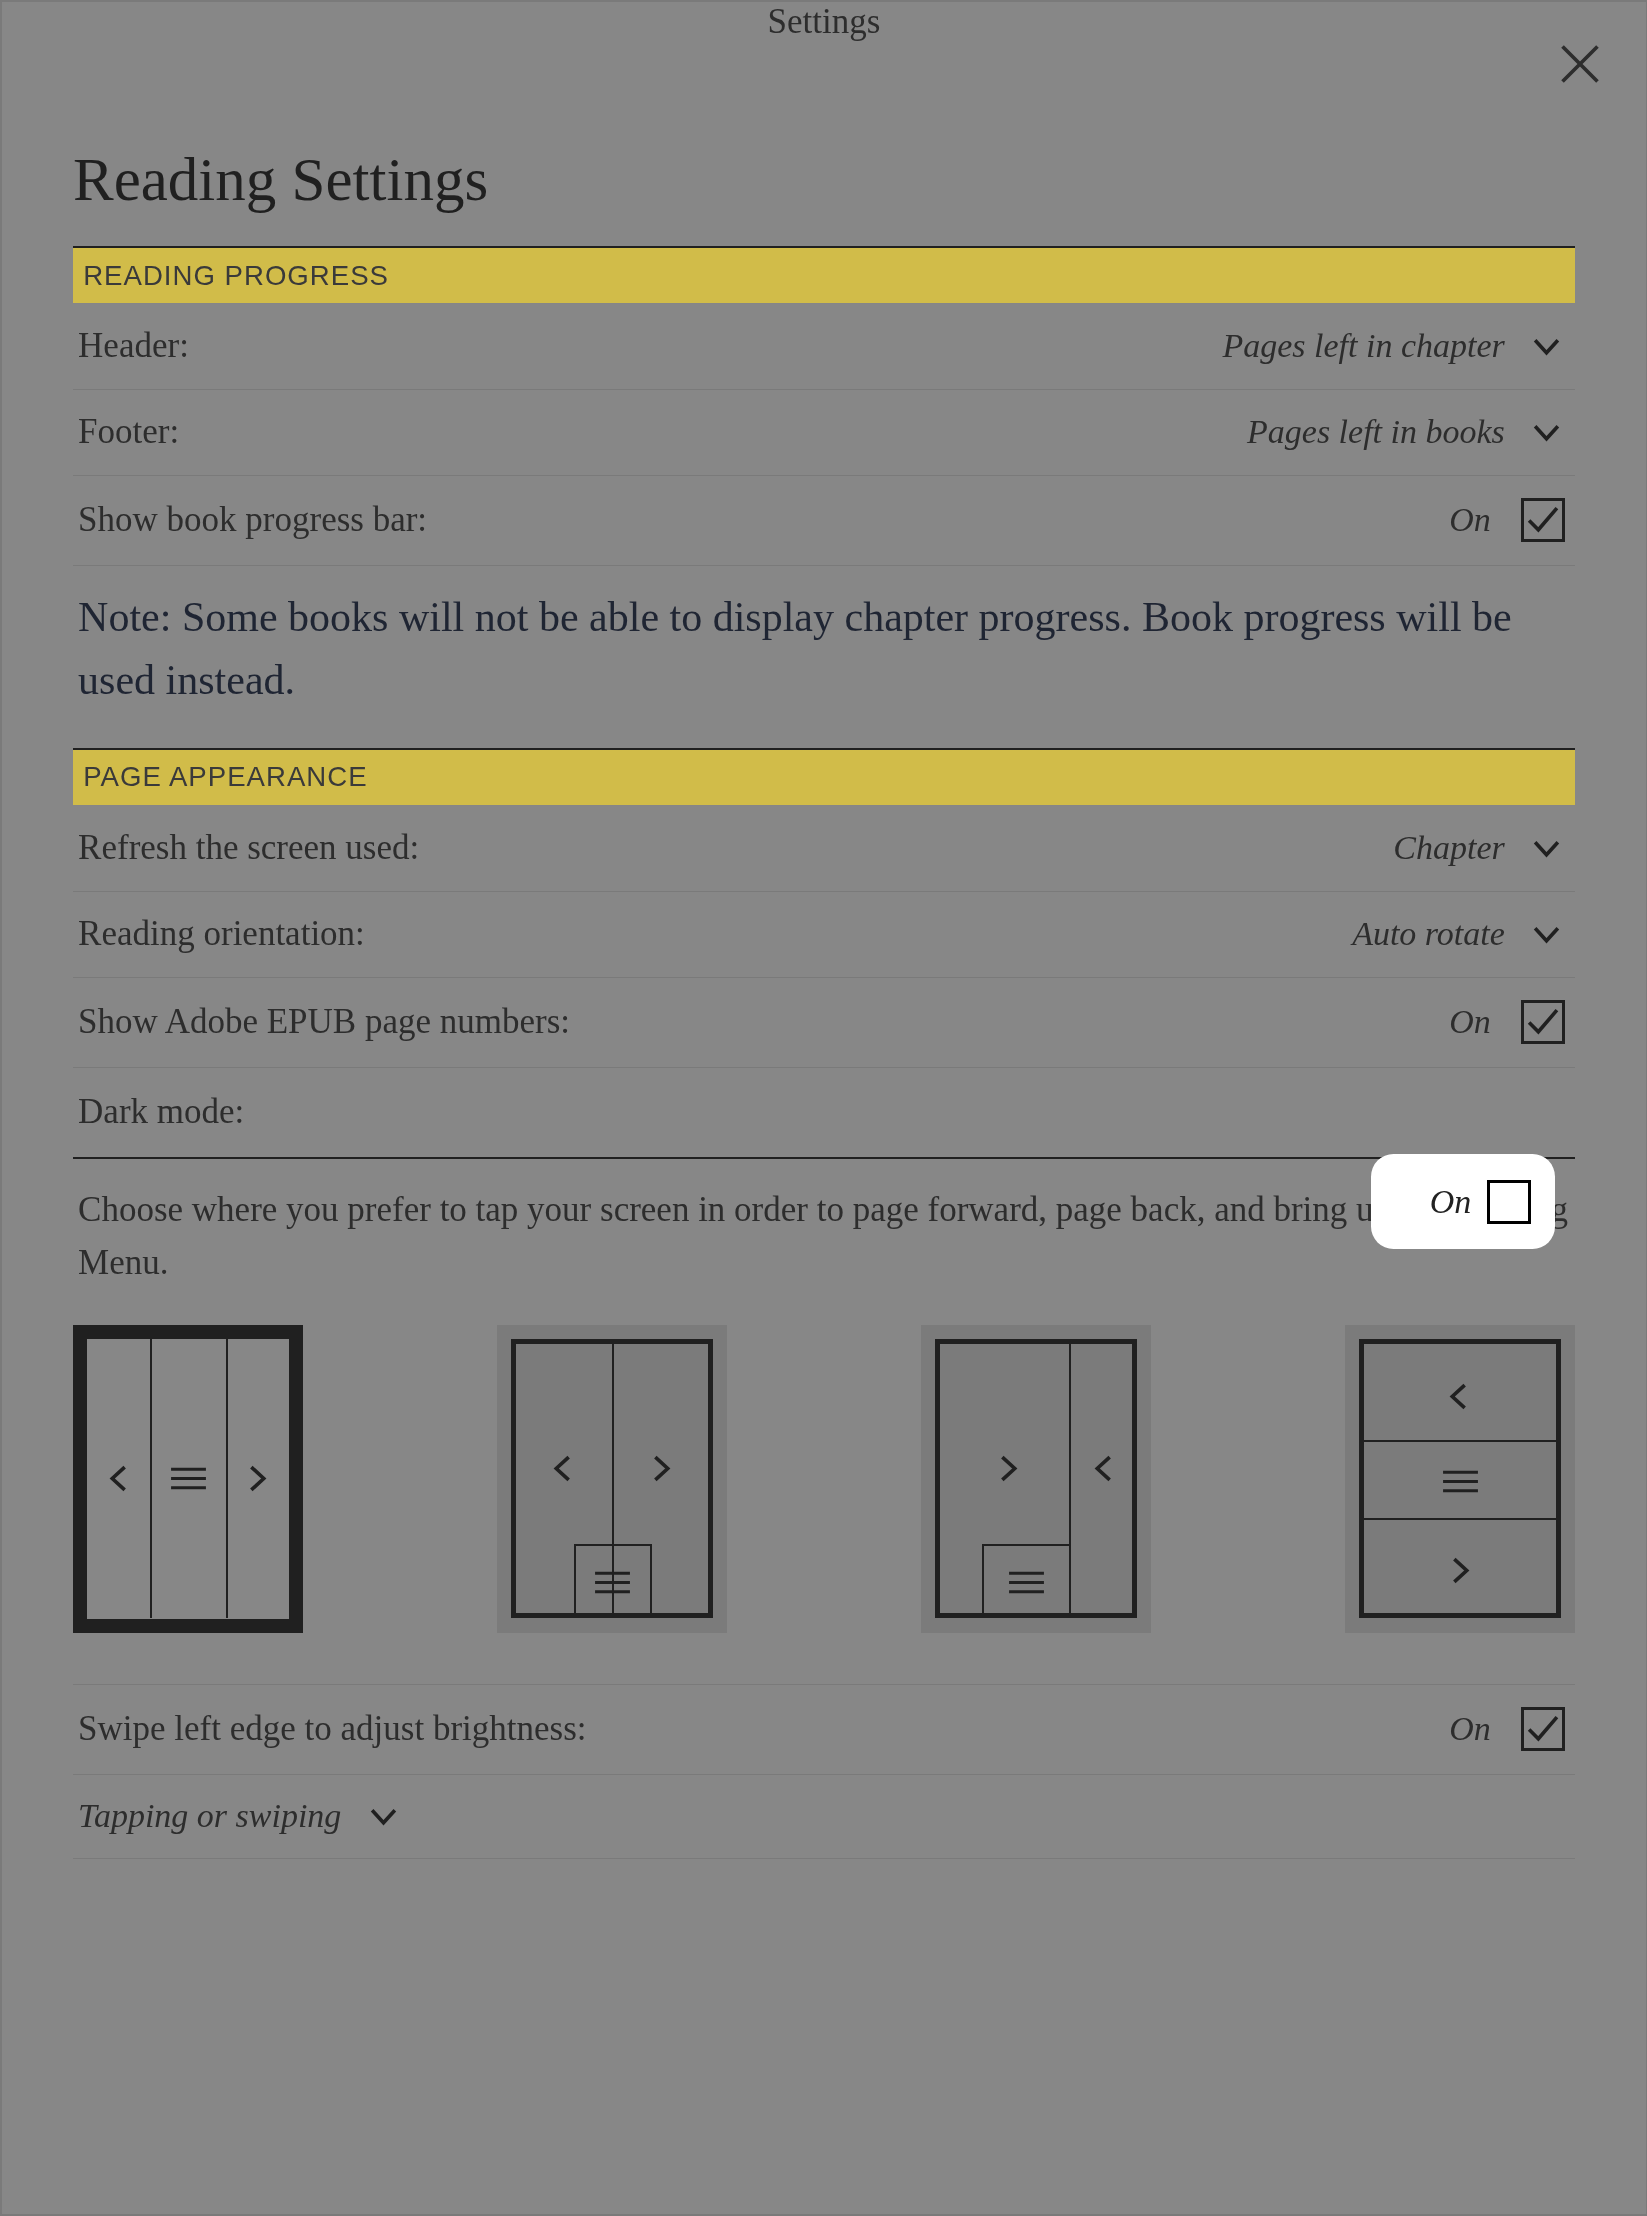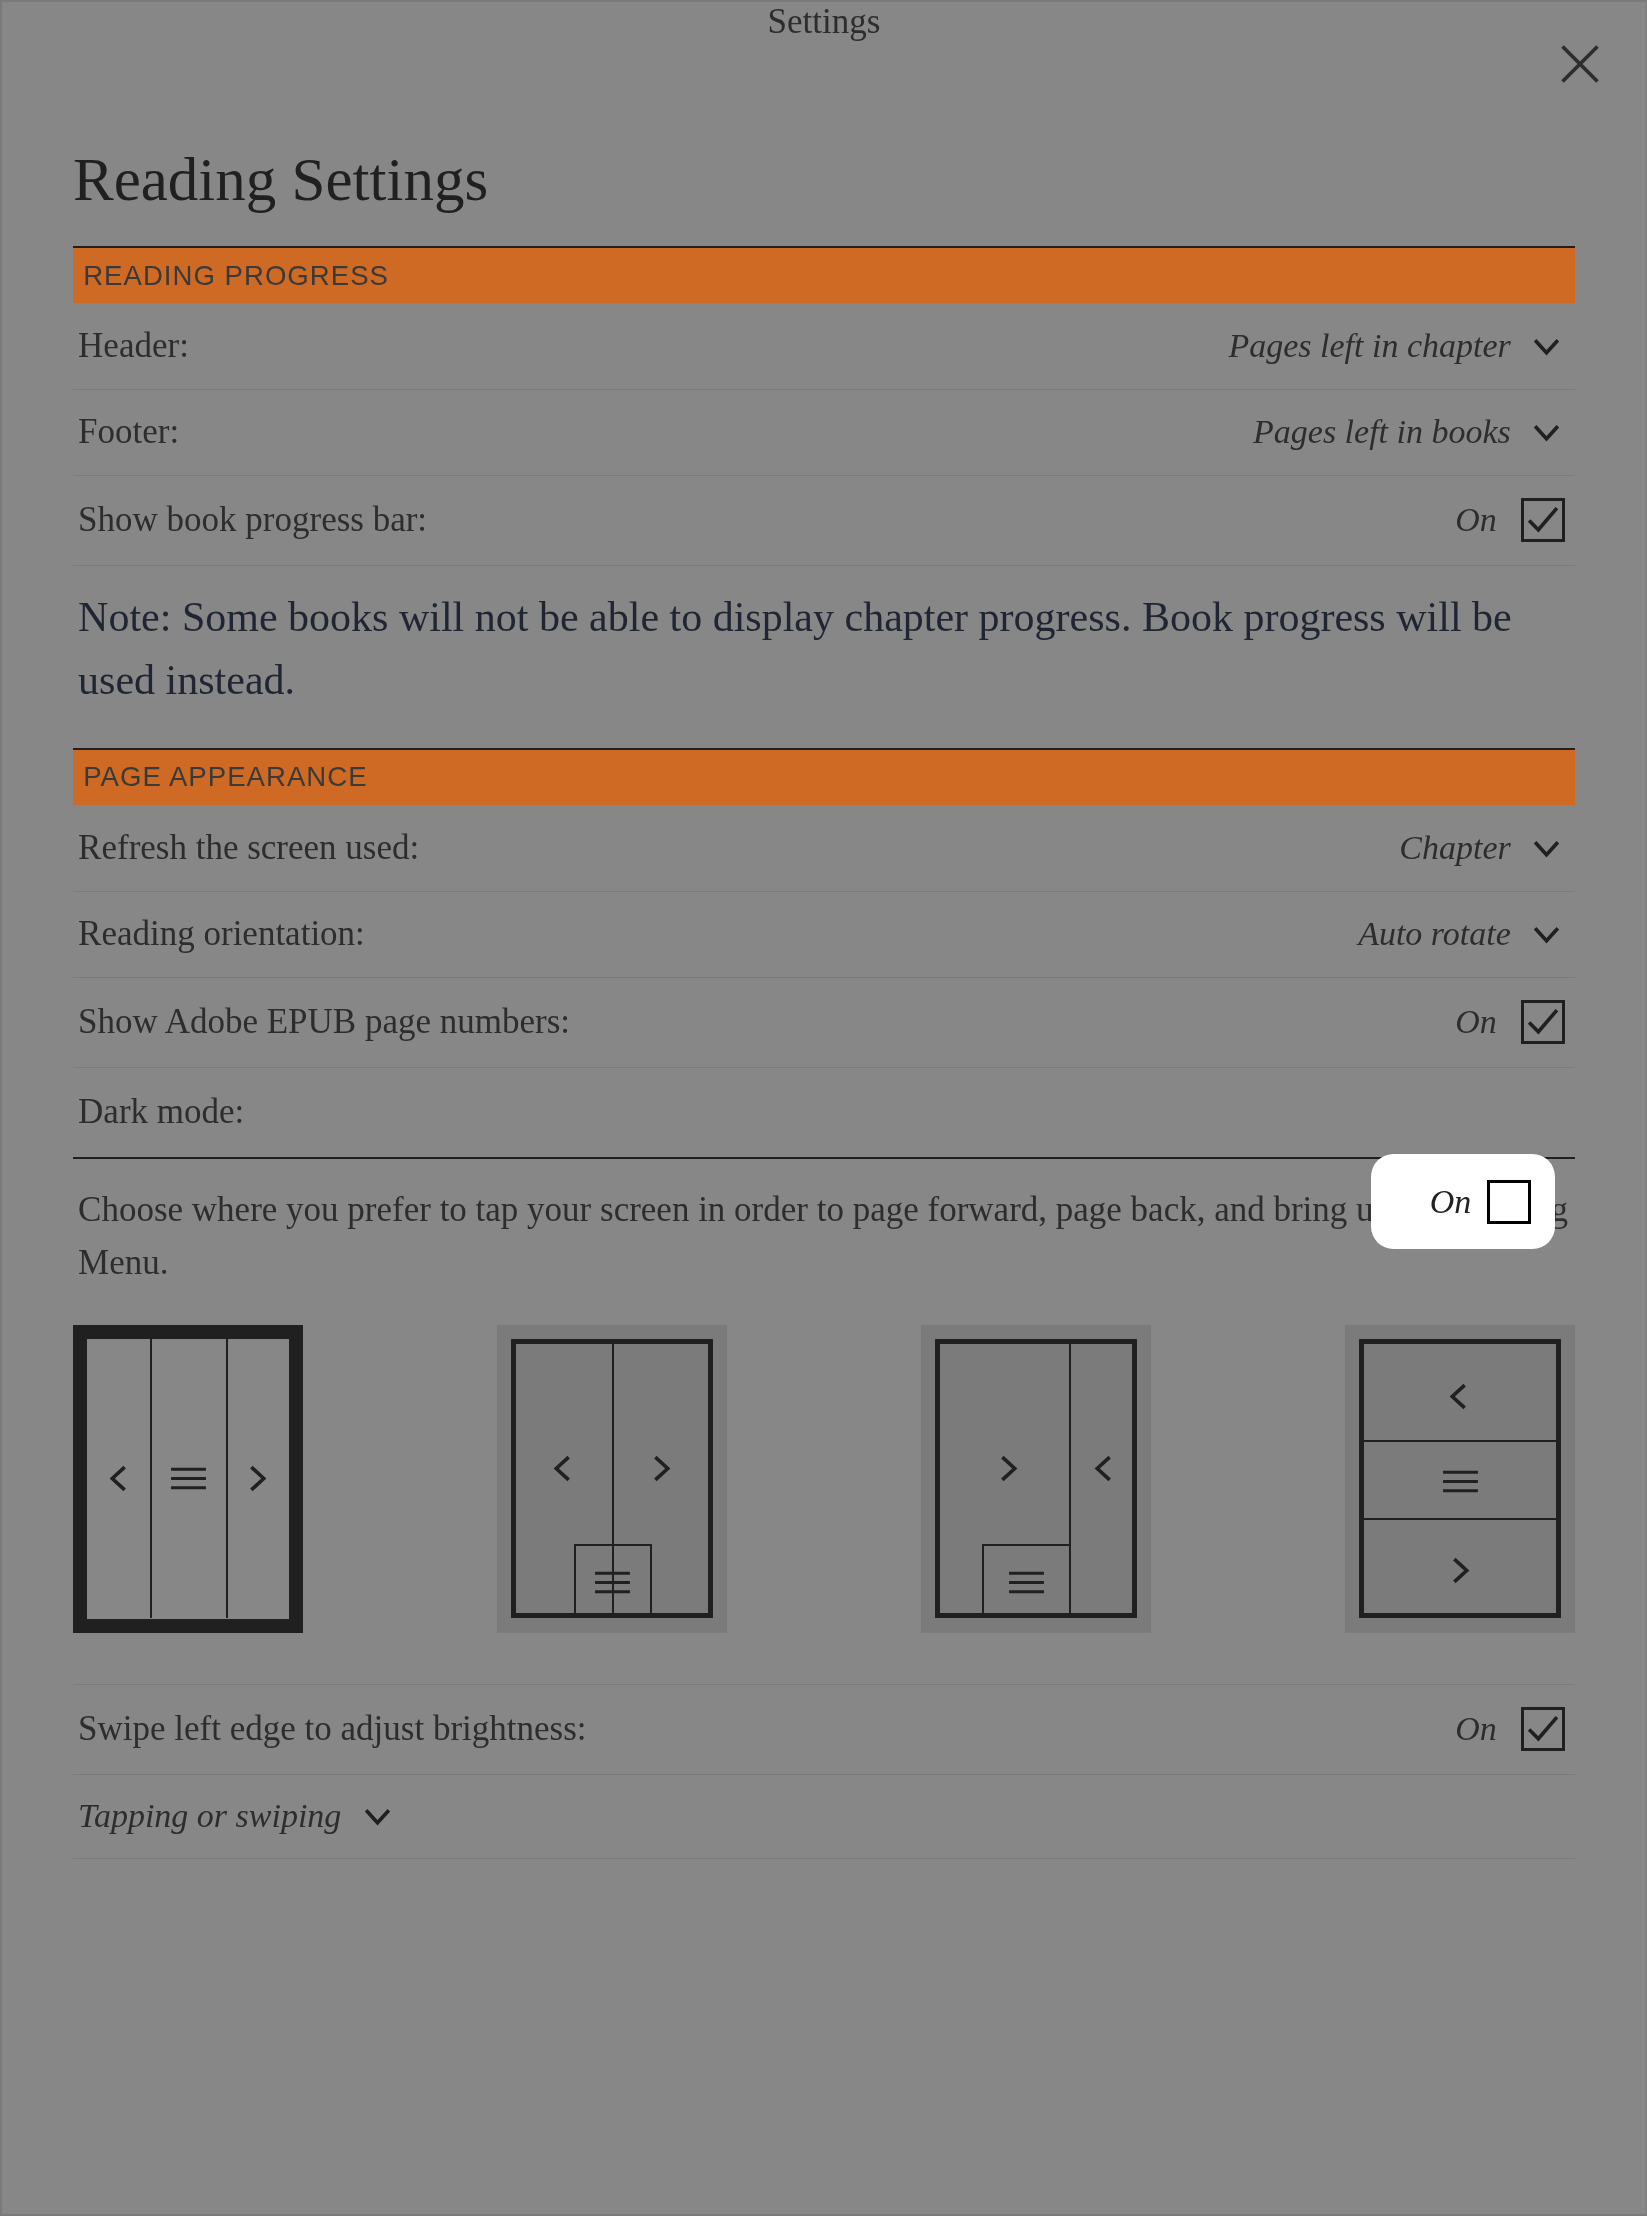--- a/index.html
+++ b/index.html
@@ -50,42 +50,42 @@
     font-weight: 400;
     margin-top: 20.4px;
     margin-bottom: 31px;
     color: #111;
   }
 
   .section {
     border-top: 2.6px solid #111;
   }
   .section-header {
-    background: #f97316;
+    background: #fde047;
     font-family: -apple-system, 'Helvetica Neue', Arial, sans-serif;
     font-size: 27.6px;
     letter-spacing: 1px;
     padding: 11.2px 15.3px 11.2px 10.2px;
     color: #333;
     border-bottom: 1px solid #999;
   }
 
   .row {
     display: flex;
     align-items: center;
     justify-content: space-between;
     padding: 22.5px 10.2px 22.5px 5.1px;
     border-bottom: 1px solid #888;
     font-size: 35px;
   }
   .row .label { color: #222; }
   .row .value {
     font-style: italic;
     color: #222;
-    margin-right: 18px;
+    margin-right: 24px;
     font-size: 34px;
   }
   .row .right {
     display: flex; align-items: center;
   }
   .chev { width: 36px; height: 36px; display:flex; align-items:center; justify-content:center;}
   .chev svg { width: 31px; height: 31px; }
 
   .checkbox {
     width: 44px; height: 44px;

